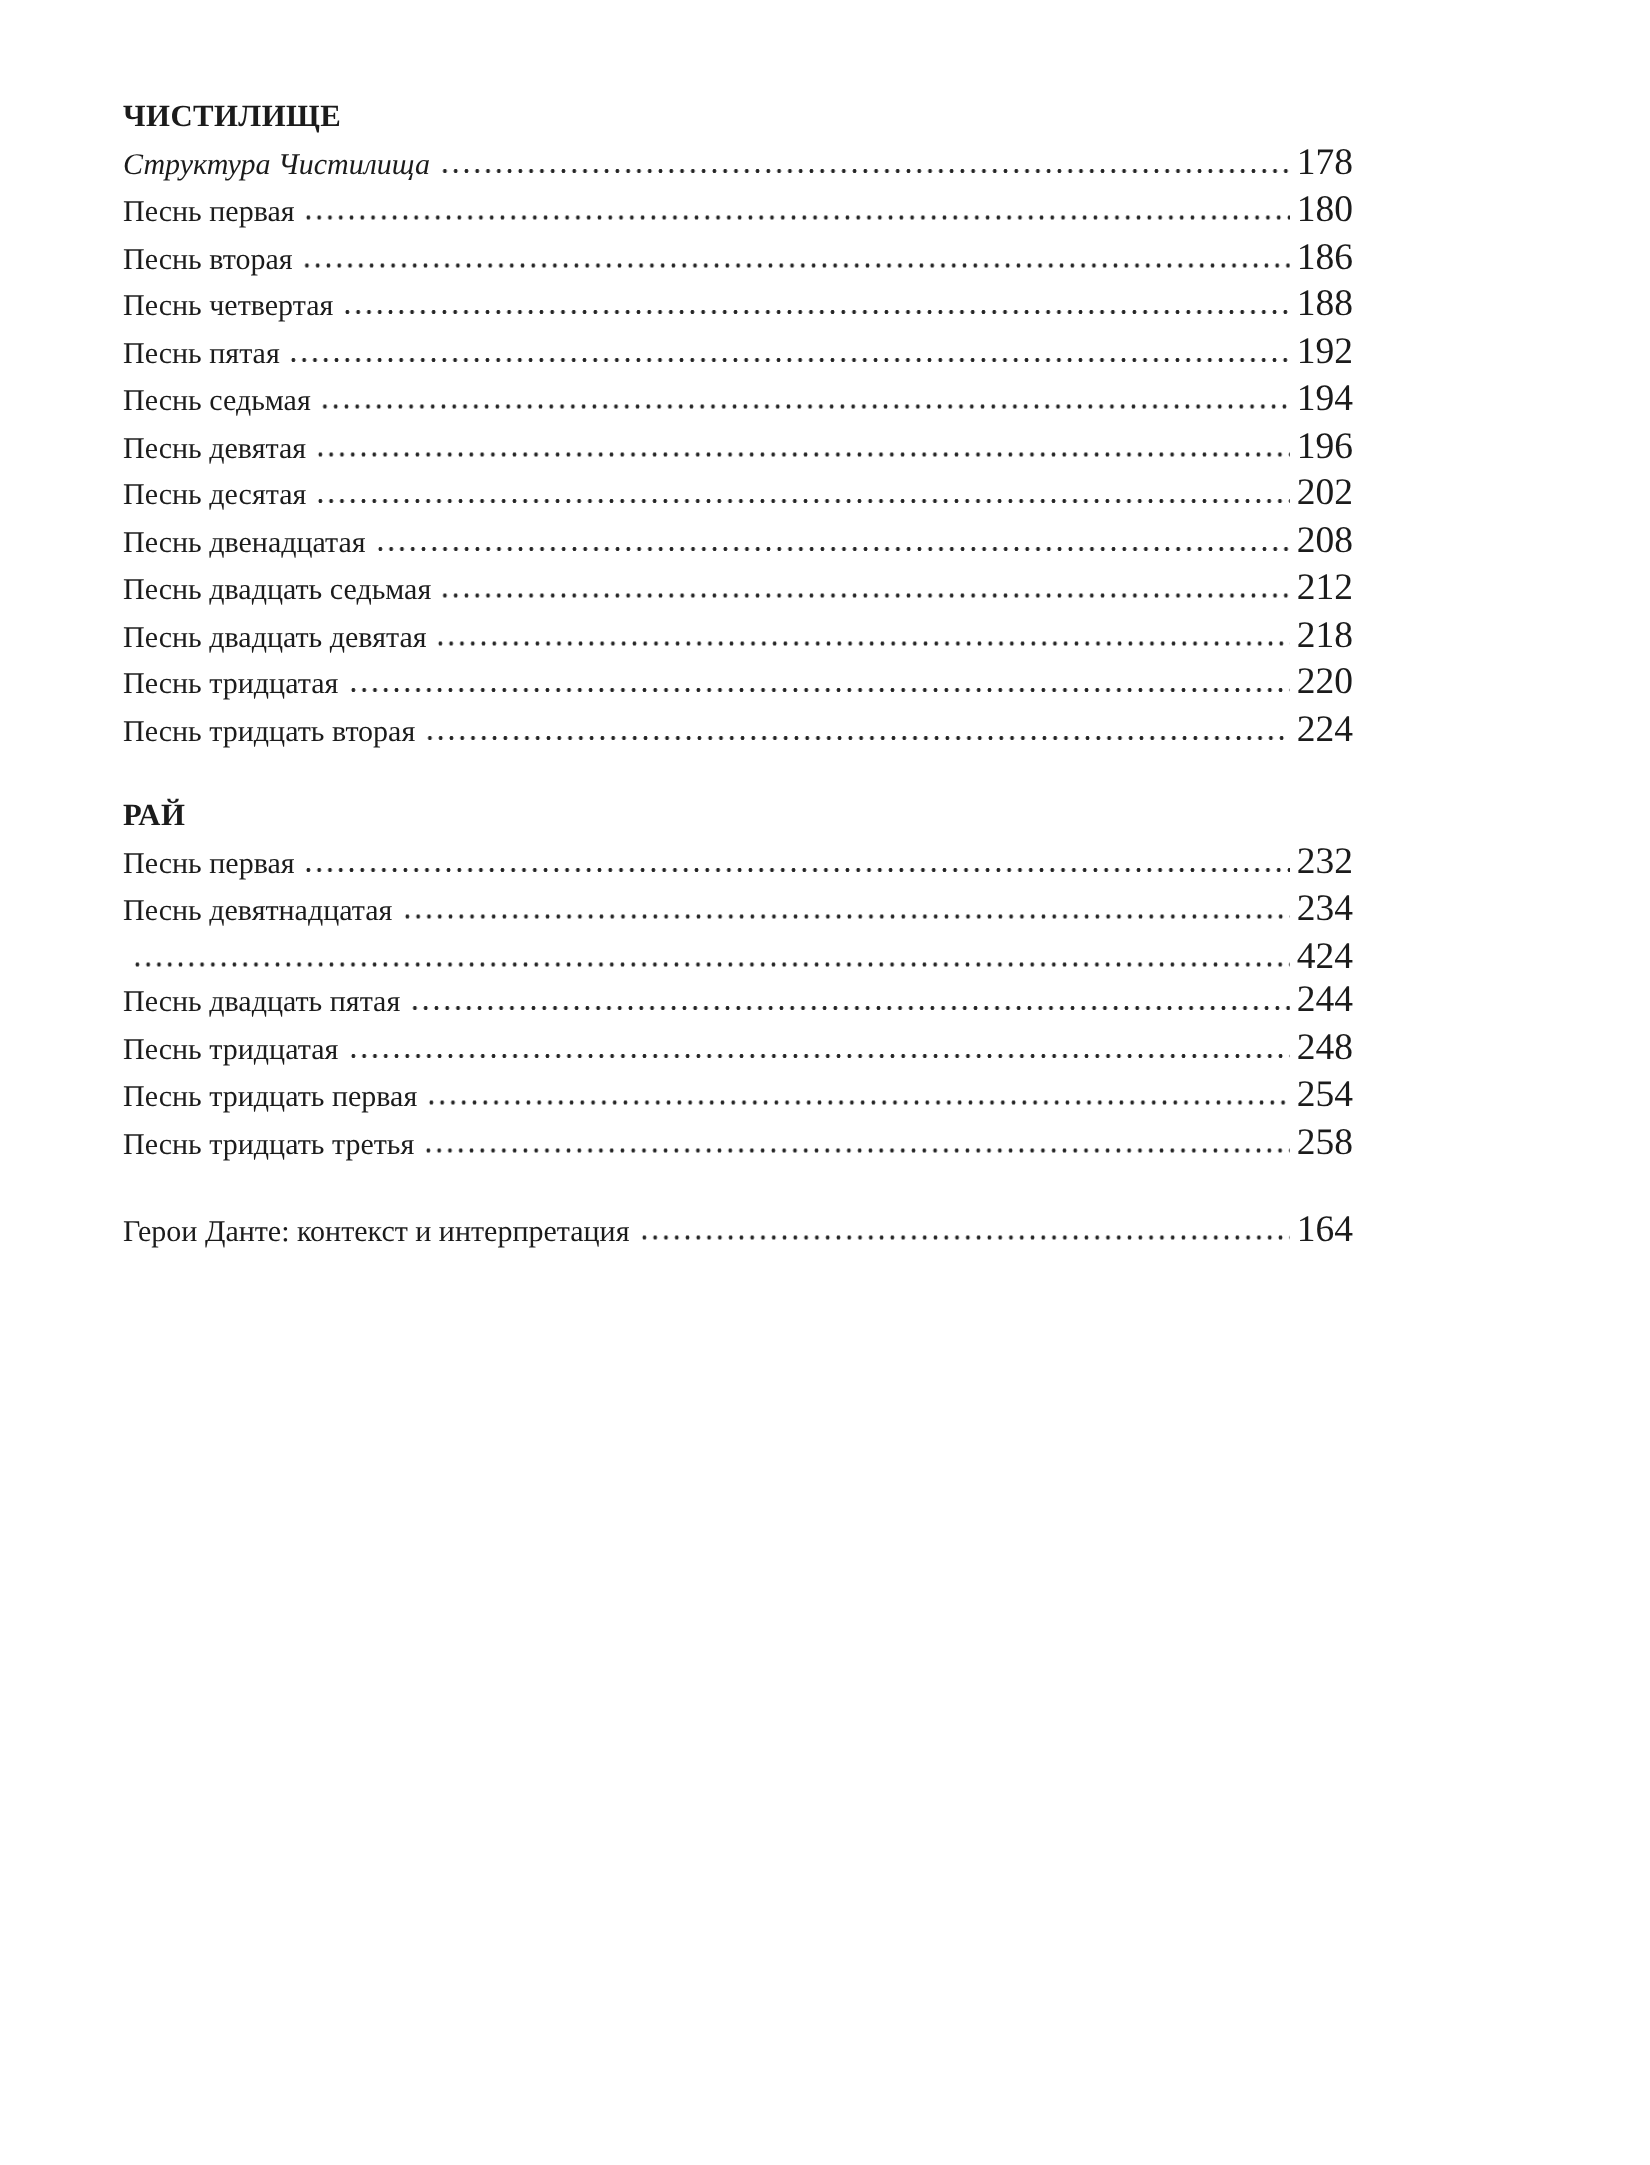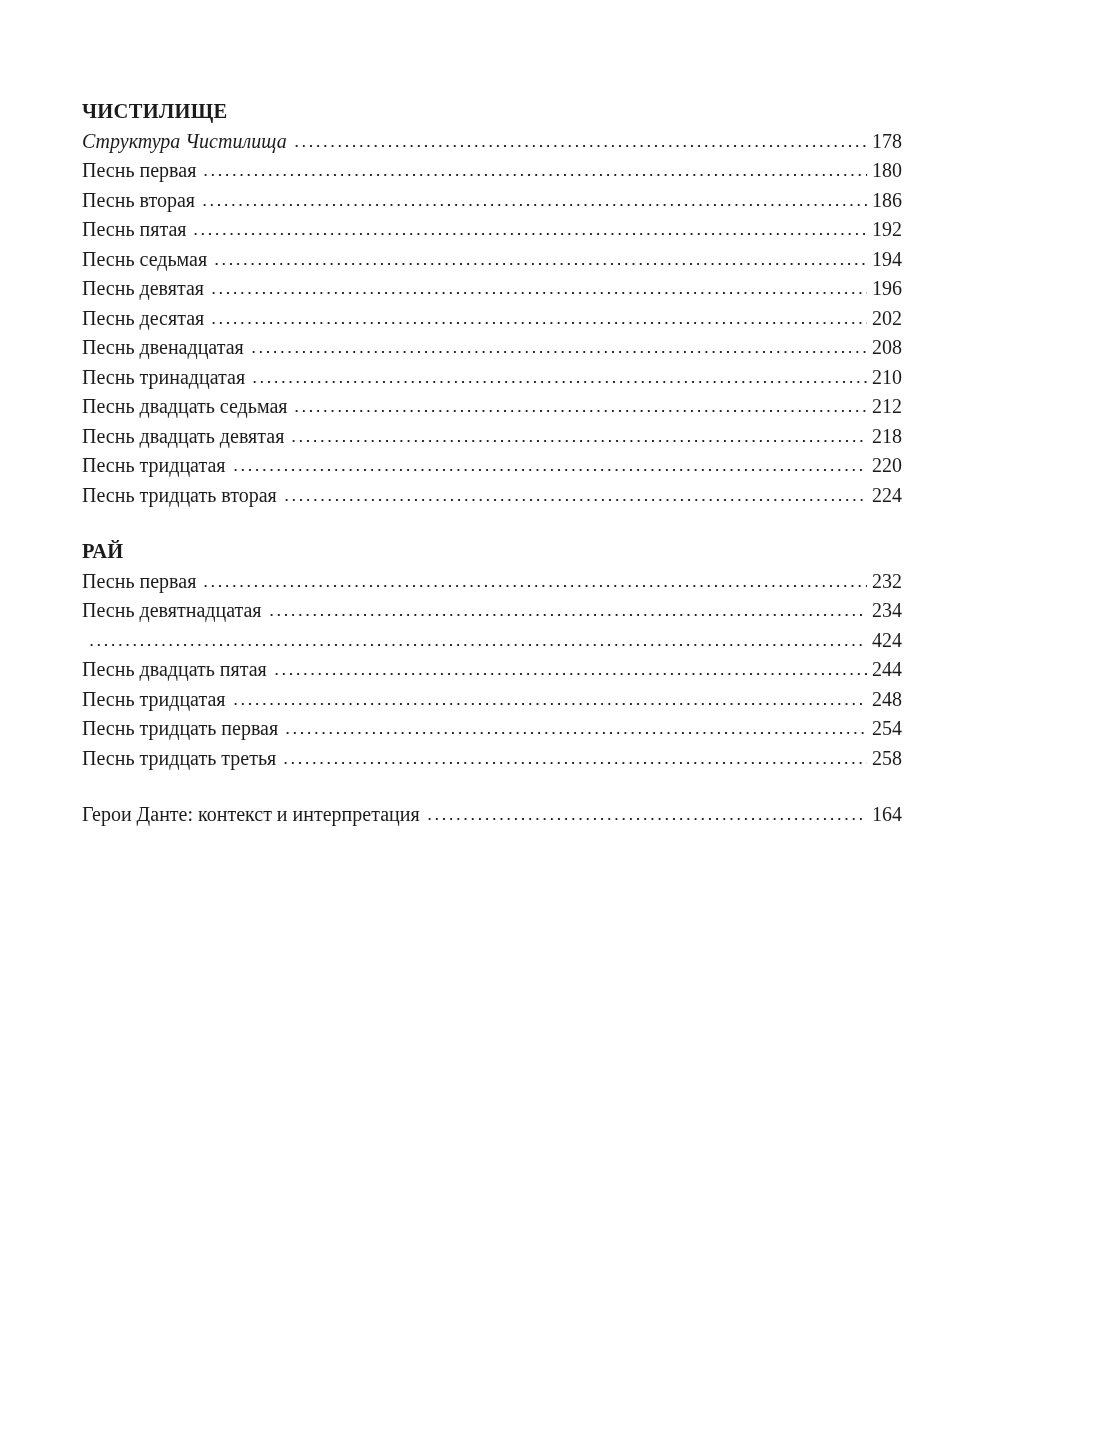--- a/index.html
+++ b/index.html
@@ -7,21 +7,21 @@
   body {
     width: 1100px;
     height: 1443px;
     font-family: "Liberation Serif", serif;
     color: #1b1b1b;
     overflow: hidden;
   }
   .page {
     width: 1100px;
     height: 1443px;
-    padding: 97px 198px 0 82px;
+    padding: 64px 198px 0 82px;
   }
   .section + .section { margin-top: 27px; }
   .section-heading {
     font-weight: bold;
     font-size: 20.5px;
     line-height: 29.5px;
     letter-spacing: 0.3px;
   }
   .toc-row {
     display: flex;
@@ -35,21 +35,21 @@
     flex: 1 1 auto;
     height: 4px;
     margin: 0 5px 0 6px;
     background-image: radial-gradient(circle, #242424 1.15px, rgba(0,0,0,0) 1.45px);
     background-size: 7.2px 4px;
     background-repeat: repeat-x;
     background-position: left bottom;
   }
   .entry-page {
     white-space: nowrap;
-    font-size: 20px;
+    font-size: 25px;
   }
 </style>
 </head>
 <body>
 
 <div class="page">
   <div id="toc-root">
   <div class="section">
     <div class="section-heading">ЧИСТИЛИЩЕ</div>
     <div>
@@ -64,20 +64,25 @@
     <span class="leader"></span>
     <span class="entry-page">180</span>
   </div>
 
   <div class="toc-row">
     <span class="entry-title">Песнь вторая</span>
     <span class="leader"></span>
     <span class="entry-page">186</span>
   </div>
 
+  <div class="toc-row">
+    <span class="entry-title">Песнь четвертая</span>
+    <span class="leader"></span>
+    <span class="entry-page">188</span>
+  </div>
 
   <div class="toc-row">
     <span class="entry-title">Песнь пятая</span>
     <span class="leader"></span>
     <span class="entry-page">192</span>
   </div>
 
   <div class="toc-row">
     <span class="entry-title">Песнь седьмая</span>
     <span class="leader"></span>
@@ -95,25 +100,20 @@
     <span class="leader"></span>
     <span class="entry-page">202</span>
   </div>
 
   <div class="toc-row">
     <span class="entry-title">Песнь двенадцатая</span>
     <span class="leader"></span>
     <span class="entry-page">208</span>
   </div>
 
-  <div class="toc-row">
-    <span class="entry-title">Песнь тринадцатая</span>
-    <span class="leader"></span>
-    <span class="entry-page">210</span>
-  </div>
 
   <div class="toc-row">
     <span class="entry-title">Песнь двадцать седьмая</span>
     <span class="leader"></span>
     <span class="entry-page">212</span>
   </div>
 
   <div class="toc-row">
     <span class="entry-title">Песнь двадцать девятая</span>
     <span class="leader"></span>

